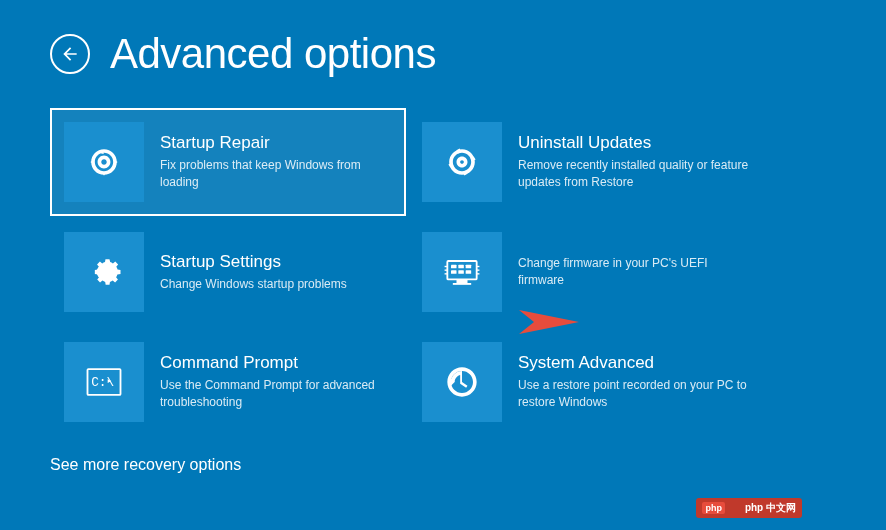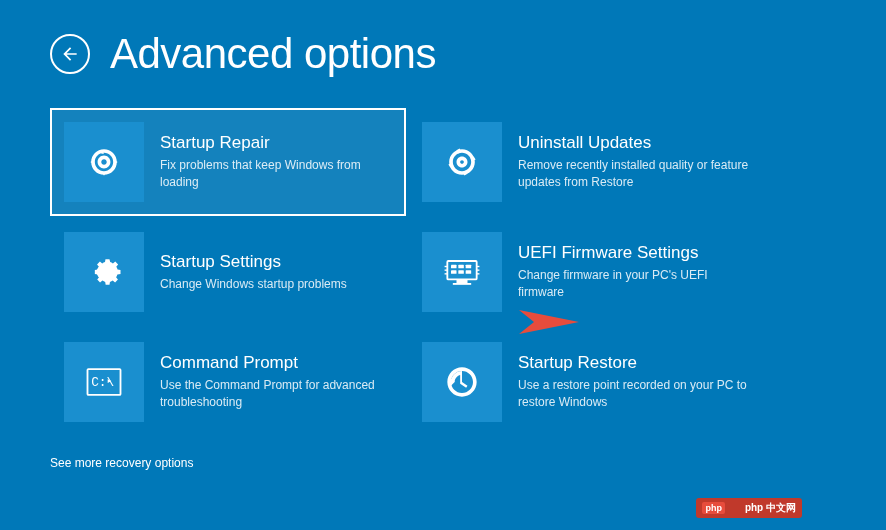--- a/index.html
+++ b/index.html
@@ -104,21 +104,21 @@
       color: white;
     }
 
     .option-desc {
       font-size: 12px;
       color: rgba(255,255,255,0.85);
       line-height: 1.4;
     }
 
     .see-more {
-      font-size: 12px;
+      font-size: 16px;
       color: white;
       cursor: pointer;
       margin-top: 0;
       font-weight: 300;
     }
 
     
     .watermark {
       position: absolute;
       bottom: 12px;
@@ -214,21 +214,20 @@
             <line x1="8" y1="18" x2="5" y2="18" stroke="white" stroke-width="1.5"></line>
             <line x1="8" y1="22" x2="5" y2="22" stroke="white" stroke-width="1.5"></line>
             <line x1="8" y1="26" x2="5" y2="26" stroke="white" stroke-width="1.5"></line>
             <line x1="40" y1="18" x2="43" y2="18" stroke="white" stroke-width="1.5"></line>
             <line x1="40" y1="22" x2="43" y2="22" stroke="white" stroke-width="1.5"></line>
             <line x1="40" y1="26" x2="43" y2="26" stroke="white" stroke-width="1.5"></line>
           </g>
         </svg>
       </div>
       <div class="option-text">
-        <div class="option-title">UEFI Firmware Settings</div>
         <div class="option-desc">Change firmware in your PC's UEFI firmware</div>
       </div>
     </div>
 
     <div class="option-card">
       <div class="option-icon">
         <svg viewBox="0 0 48 48">
           <g fill="white">
             <rect x="6" y="10" width="36" height="28" rx="1" fill="none" stroke="white" stroke-width="2"></rect>
             <text x="10" y="28" font-size="14" font-family="Courier New, monospace" fill="white">C:\</text>
@@ -247,21 +246,21 @@
         <svg viewBox="0 0 48 48">
           <g fill="white">
             <path d="M24 8C15.16 8 8 15.16 8 24s7.16 16 16 16 16-7.16 16-16S32.84 8 24 8zm0 28c-6.63 0-12-5.37-12-12s5.37-12 12-12 12 5.37 12 12-5.37 12-12 12z"></path>
             <path d="M24 14v10l6 4-1.5 2.3L22 26V14h2z"></path>
             <path d="M16 24c0-4.4 3.6-8 8-8v-4c-6.63 0-12 5.37-12 12h4z"></path>
             <path d="M12 20l4 4-4 4v-8z"></path>
           </g>
         </svg>
       </div>
       <div class="option-text">
-        <div class="option-title">Startup Restore</div>
+        <div class="option-title">System Advanced</div>
         <div class="option-desc">Use a restore point recorded on your PC to restore Windows</div>
       </div>
     </div>
 
   </div>
 
   <div class="see-more">See more recovery options</div>
 
   <div style="position:absolute; right:205px; top:300px; pointer-events:none;">
     <svg width="90" height="45" viewBox="0 0 90 45">

